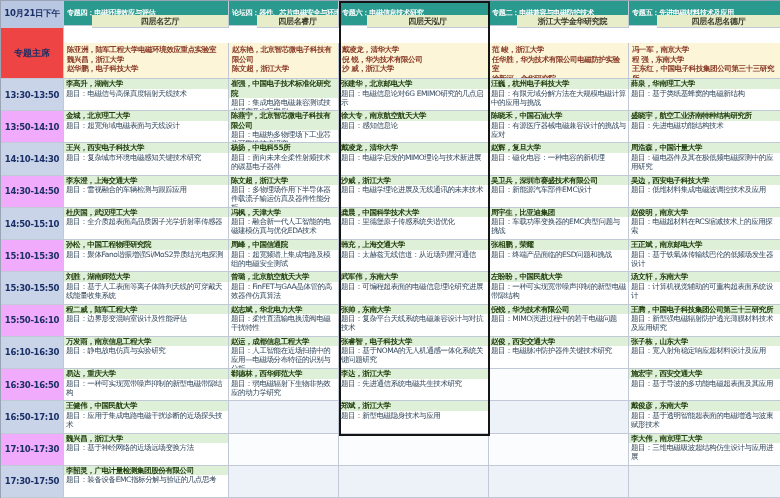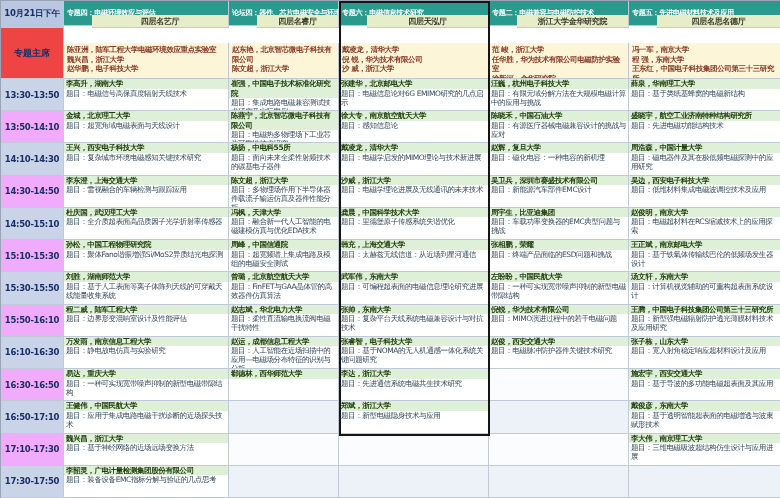--- a/index.html
+++ b/index.html
@@ -290,20 +290,21 @@
         <div class="name">张子栋，山东大学</div>
         <div class="title">题目：宽入射角稳定响应超材料设计及应用</div>
       </div>
       <div class="cell time even">16:30-16:50</div>
       <div class="cell talk">
         <div class="name">易达，重庆大学</div>
         <div class="title">题目：一种可实现宽带噪声抑制的新型电磁带隙结构</div>
       </div>
       <div class="cell talk">
         <div class="name">郗德林，西华师范大学</div>
+        <div class="title">题目：弱电磁辐射下生物非热效应的动力学研究</div>
       </div>
       <div class="cell talk">
         <div class="name">李达，浙江大学</div>
         <div class="title">题目：先进通信系统电磁共生技术研究</div>
       </div>
       <div class="cell empty even"></div>
       <div class="cell talk">
         <div class="name">施宏宇，西安交通大学</div>
         <div class="title">题目：基于导波的多功能电磁超表面及其应用</div>
       </div>

